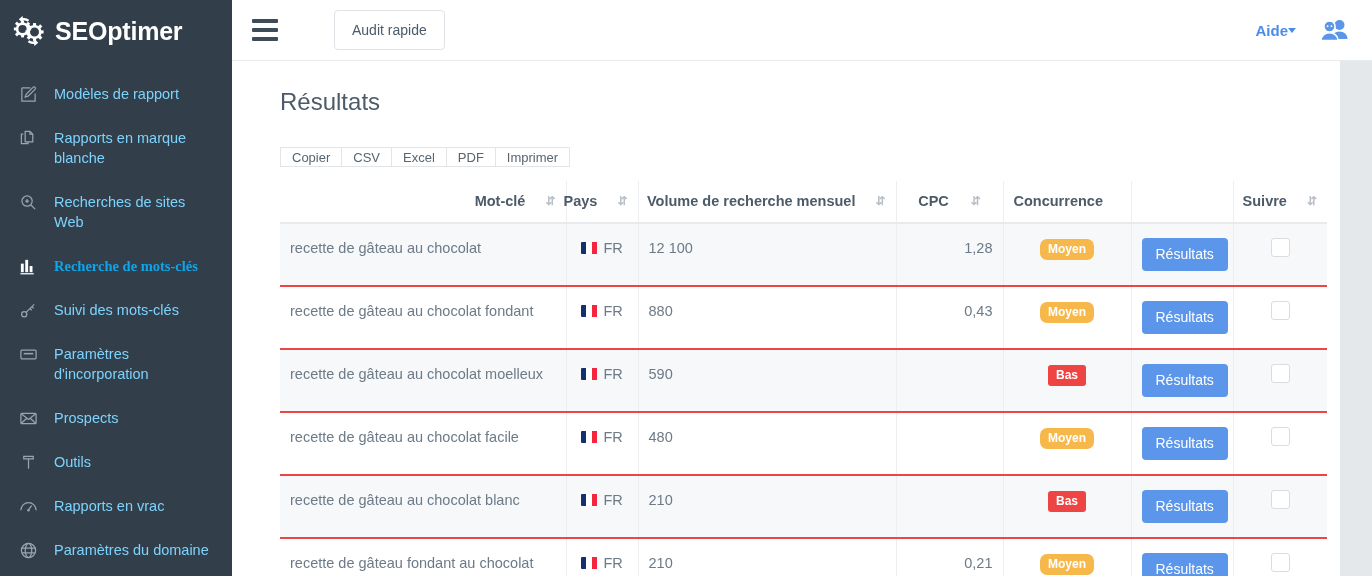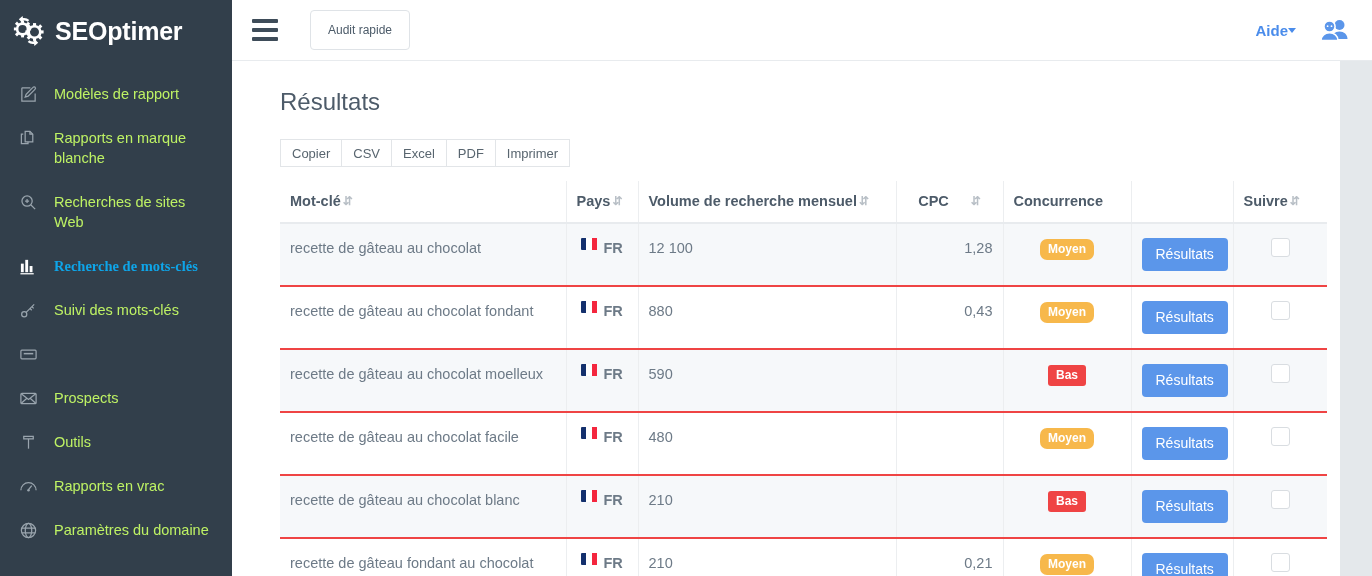--- a/index.html
+++ b/index.html
@@ -31,21 +31,21 @@
     letter-spacing: -0.2px; line-height: 1;
   }
   .nav { padding-top: 10px; }
   .nav-item {
     display: flex; align-items: flex-start;
     padding: 12px 16px 12px 18px;
     gap: 16px;
     cursor: pointer;
     font-size: 14.5px;
     line-height: 20px;
-    color: #bef264;
+    color: #7dd3fc;
   }
   .nav-item.active { color: #0ea5e9; font-weight: bold; font-family: Liberation Serif, serif; }
   .nav-ico {
     width: 20px; height: 20px; flex: 0 0 20px;
     display: flex; align-items: center; justify-content: center;
     margin-top: 0px;
   }
   .nav-ico svg { display: block; }
   .nav-label { padding-top: 0px; }
 
@@ -78,27 +78,27 @@
     border: 1px solid #e3e7ea;
     border-radius: 4px;
     padding: 0 12px;
     font-size: 15px;
     color: #5b6876;
     font-family: "Liberation Sans", sans-serif;
     outline: none;
   }
   .url-input::placeholder { color: #9aa5ae; }
   .audit-btn {
-    margin-left: 2px;
+    margin-left: 26px;
     height: 40px;
     padding: 0 17px;
     background: #ffffff;
     border: 1px solid #dfe3e7;
     border-radius: 4px;
-    font-size: 12px;
+    font-size: 14px;
     color: #4c5b69;
     font-family: "Liberation Sans", sans-serif;
     cursor: pointer;
   }
   .topbar-right {
     margin-left: auto;
     display: flex; align-items: center; gap: 24px;
   }
   .help-link {
     font-size: 15px; font-weight: bold; color: #4a8ceb;
@@ -130,21 +130,21 @@
     padding-top: 27px;
   }
 
   .toolbar-row {
     display: flex; align-items: flex-end;
     margin-top: 15px;
     height: 36px;
   }
   .btn-group { display: flex; }
   .btn-group button {
-    height: 28px;
+    height: 20px;
     padding: 0 11px;
     background: #ffffff;
     border: 1px solid #e2e5e8;
     border-right: none;
     font-size: 13px;
     color: #58656f;
     font-family: "Liberation Sans", sans-serif;
     cursor: pointer;
   }
   .btn-group button:last-child { border-right: 1px solid #e2e5e8; }
@@ -178,21 +178,21 @@
     font-weight: bold;
     color: #4d5b69;
     padding: 12px 12px 13px 10px;
     border-bottom: 2px solid #e8ebee;
     border-right: 1px solid #eceef0;
     vertical-align: middle;
     position: relative;
     white-space: nowrap;
   }
   table.kw th:last-child { border-right: none; }
-  .th-flex { display: flex; align-items: center; justify-content: flex-start; gap: 2px; }
+  .th-flex { display: flex; align-items: center; justify-content: flex-end; gap: 20px; }
   .th-flex.center { justify-content: center; gap: 22px; }
   .sort-ico {
     font-size: 12px; color: #b8bfc6; letter-spacing: -2px;
     display: inline-block; line-height: 1;
   }
   table.kw td {
     font-size: 14.5px;
     color: #6d7a87;
     padding: 14px 10px;
     border-bottom: 2px solid #ef4444;
@@ -220,21 +220,21 @@
     width: 17px; height: 12px;
     vertical-align: -1px;
     margin-right: 6px;
     border-radius: 1px;
     overflow: hidden;
   }
   .flag i { display: block; height: 100%; }
   .flag .b { width: 34%; background: #14306d; }
   .flag .w { width: 32%; background: #ffffff; }
   .flag .r { width: 34%; background: #f4263e; }
-  .pays-cell { white-space: nowrap; display: flex; align-items: flex-start; padding-left: 4px; font-weight: bold; }
+  .pays-cell { white-space: nowrap; display: flex; align-items: center; padding-left: 4px; }
 
   .badge {
     display: inline-block;
     padding: 3px 8px 4px;
     border-radius: 3px;
     font-size: 12px;
     font-weight: bold;
     color: #ffffff;
     line-height: 14px;
   }
@@ -355,20 +355,21 @@
       <span class="nav-label">Suivi des mots-clés</span>
     </div>
 
     <div class="nav-item">
       <span class="nav-ico">
         <svg width="19" height="19" viewBox="0 0 20 20" fill="none" stroke="#9aa5ae" stroke-width="1.3">
           <rect x="2" y="5.5" width="16" height="9" rx="1"></rect>
           <rect x="5" y="8.3" width="10" height="1.6" fill="#9aa5ae" stroke="none"></rect>
         </svg>
       </span>
+      <span class="nav-label">Paramètres d'incorporation</span>
     </div>
 
     <div class="nav-item">
       <span class="nav-ico">
         <svg width="19" height="19" viewBox="0 0 20 20" fill="none" stroke="#9aa5ae" stroke-width="1.3">
           <rect x="2" y="4.5" width="16" height="11" rx="1"></rect>
           <path d="M2.4 5 10 11l7.6-6M2.4 15 8 10M17.6 15 12 10"></path>
         </svg>
       </span>
       <span class="nav-label">Prospects</span>

